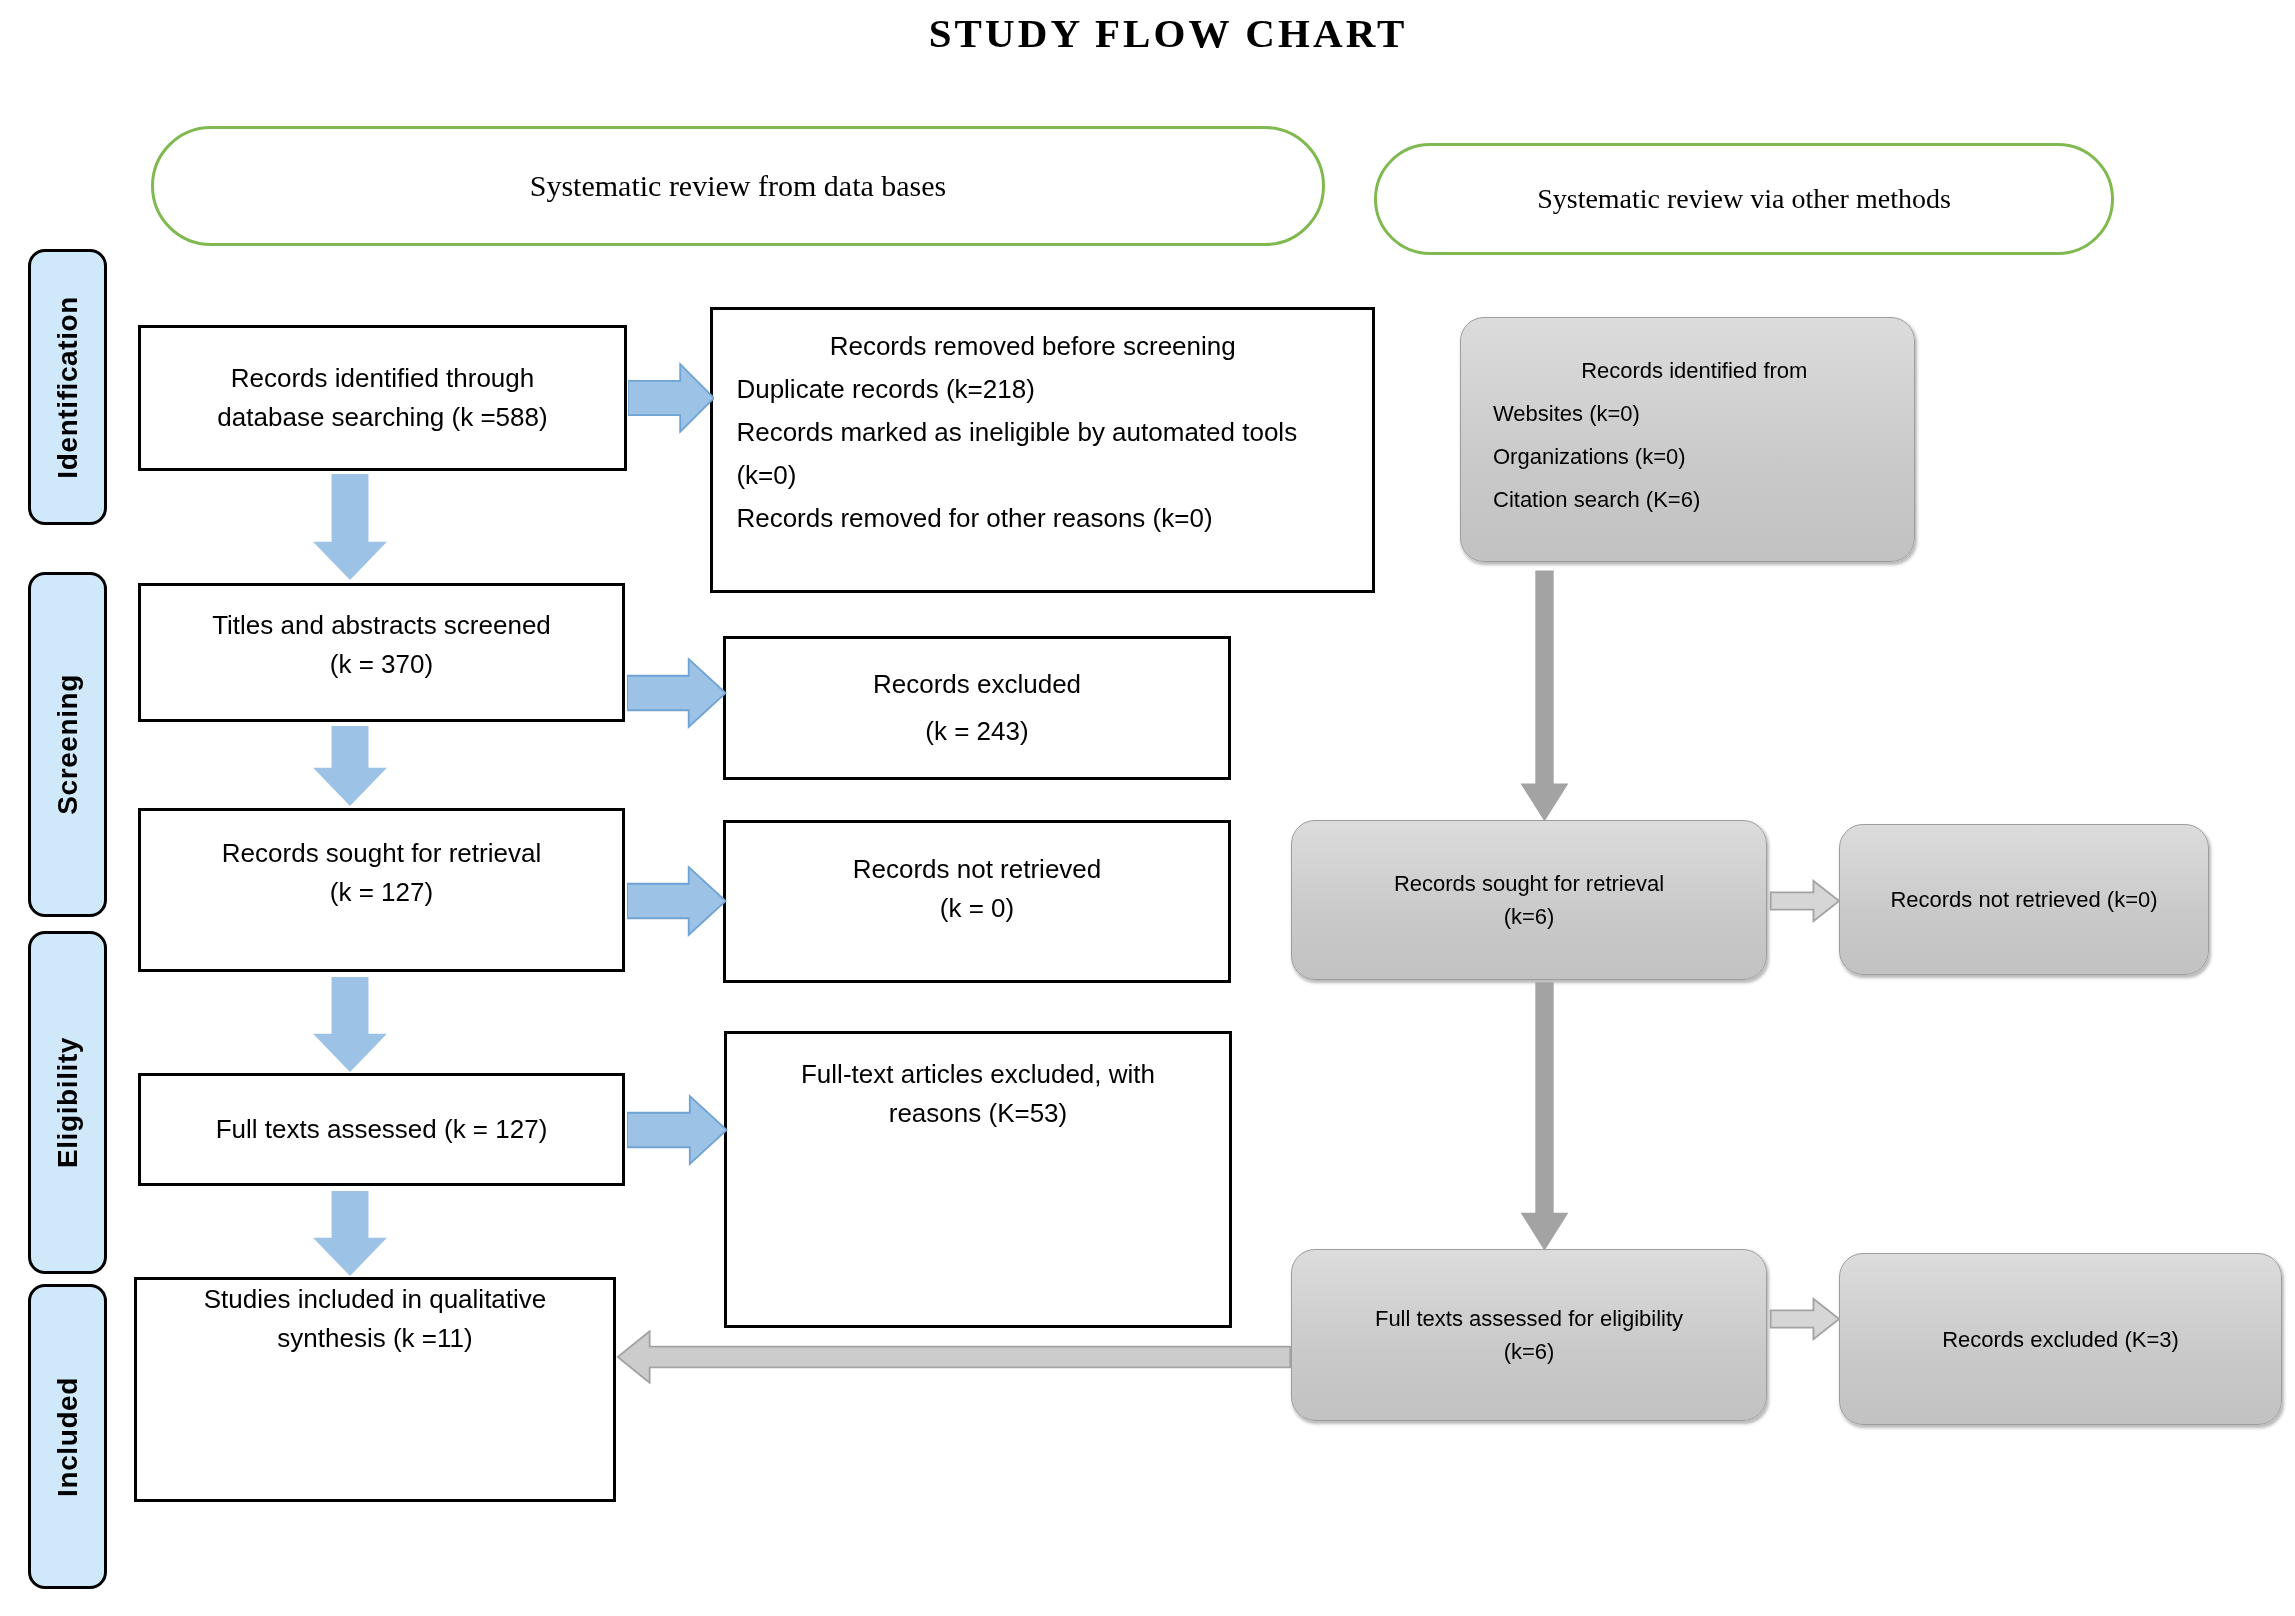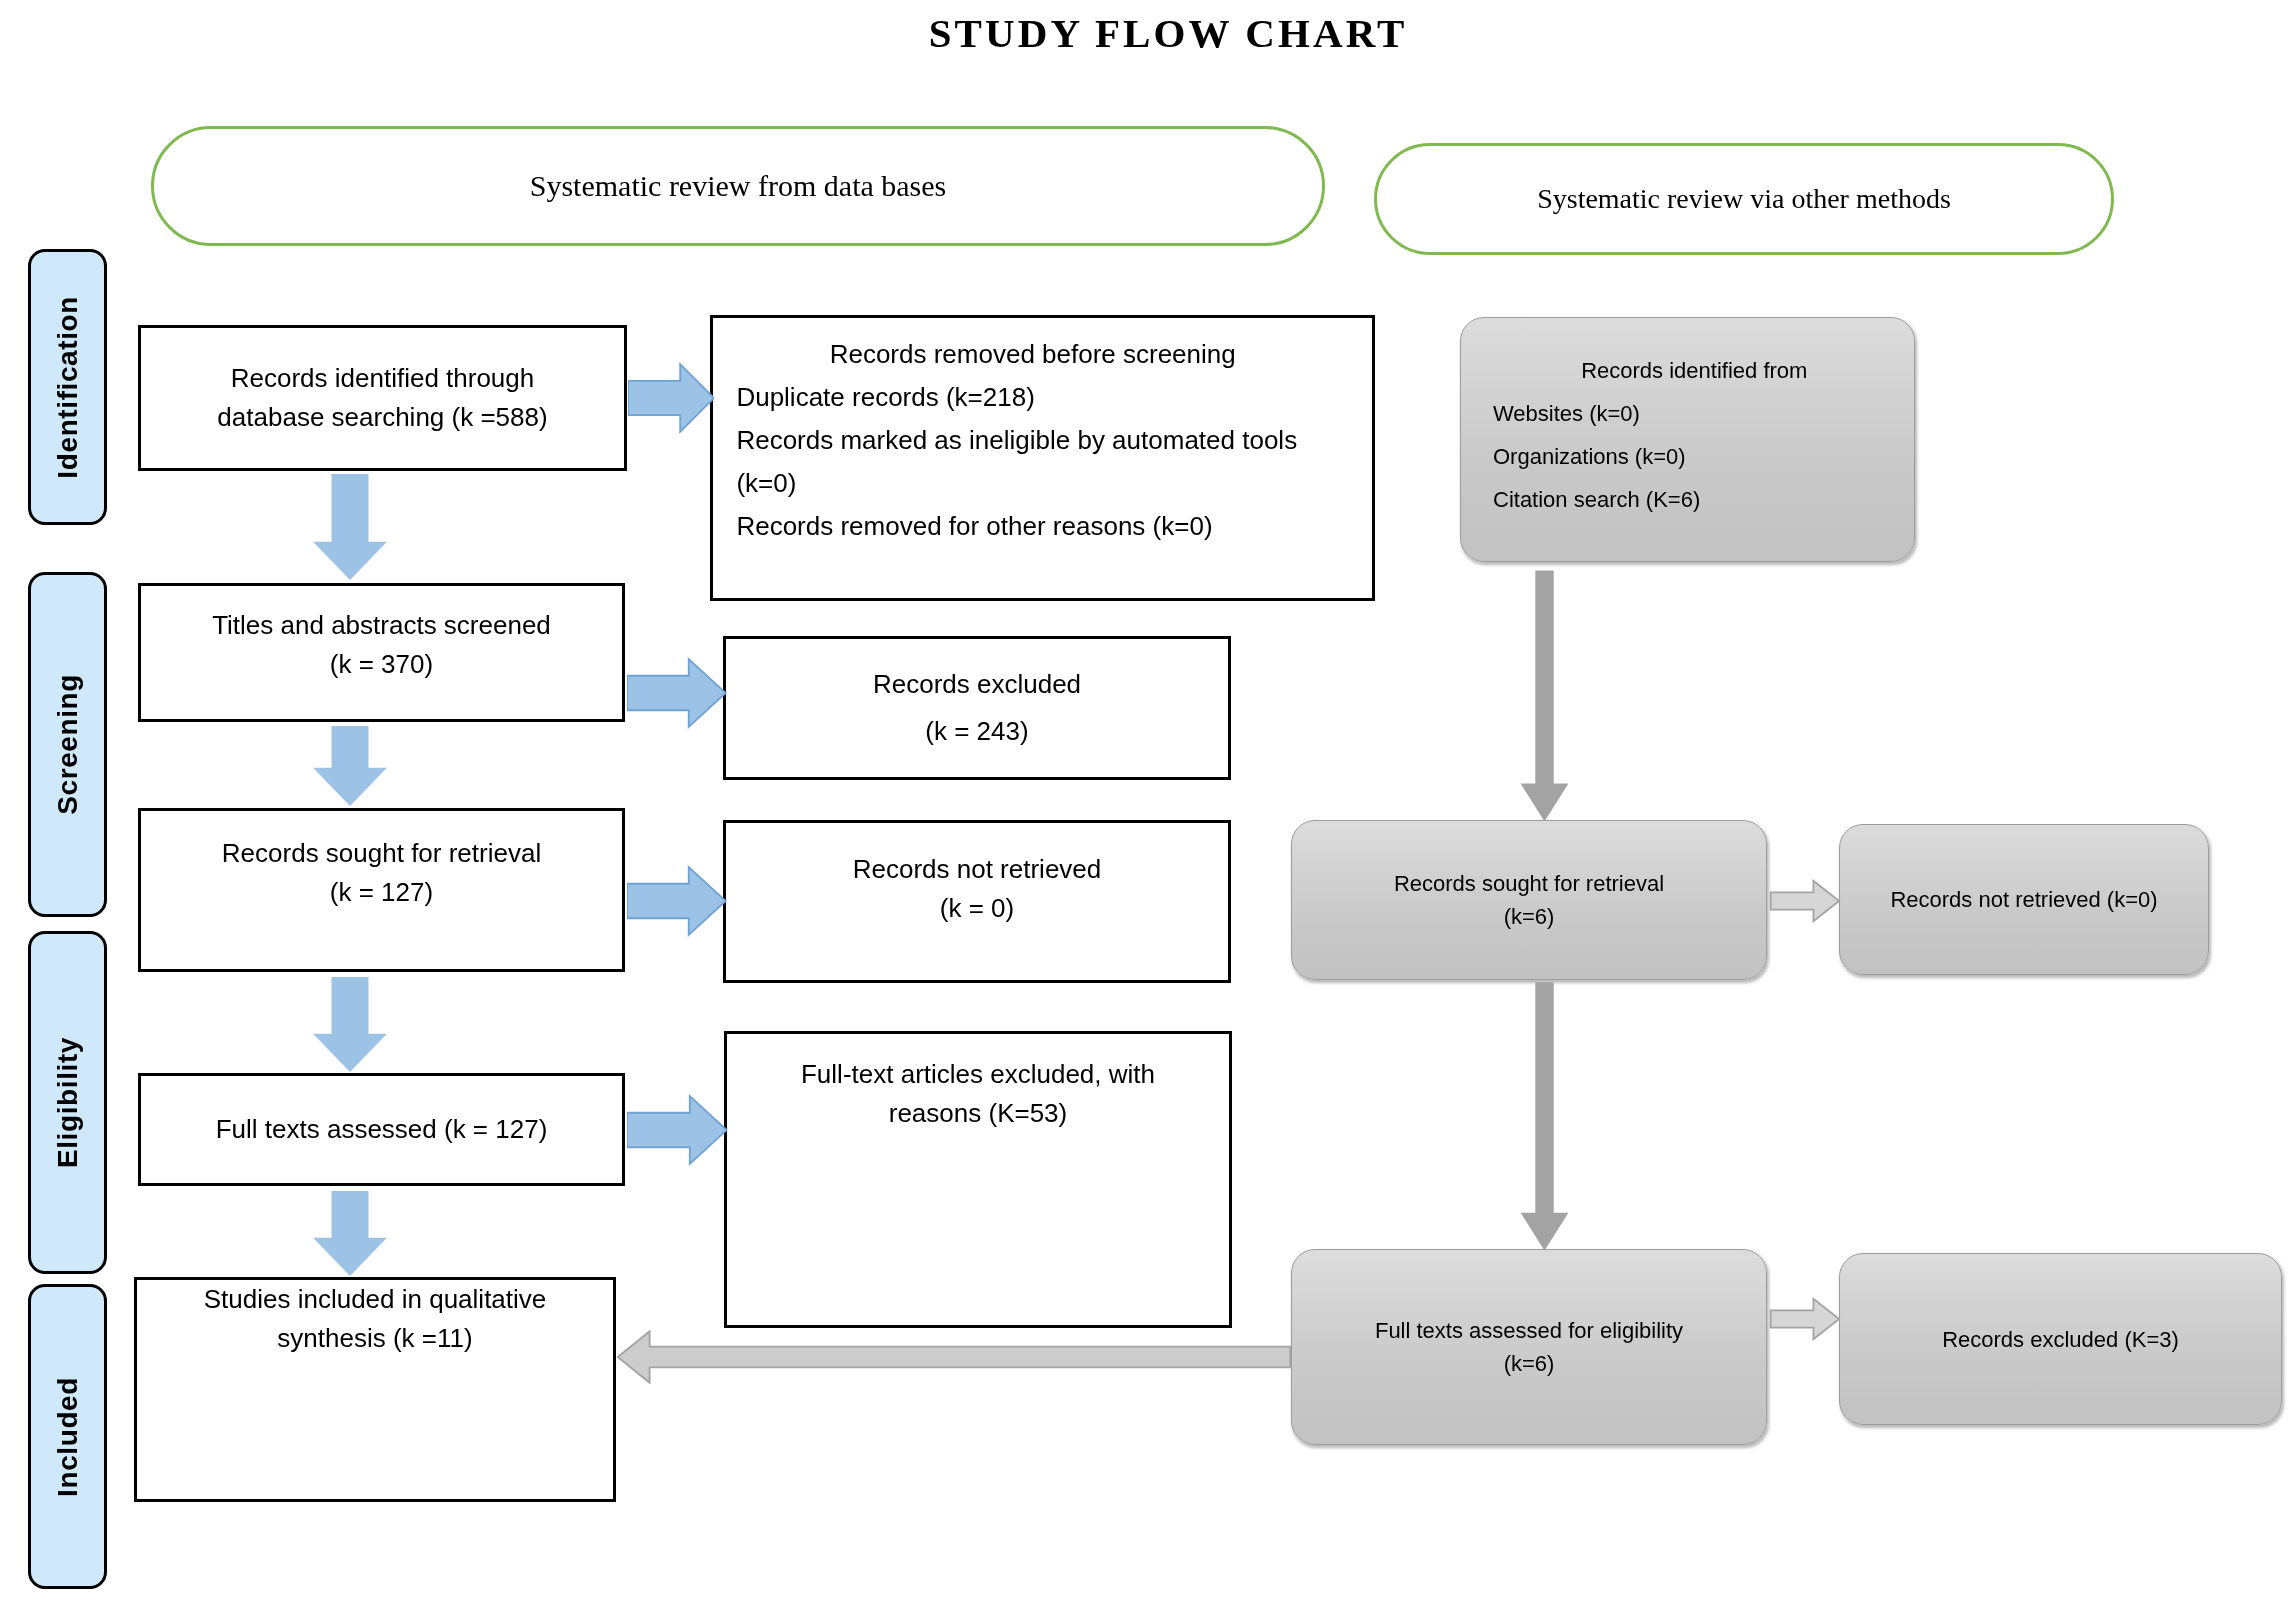--- a/index.html
+++ b/index.html
@@ -54,21 +54,21 @@
   </div>
   <div class="stage" style="top:1284px;height:299px;">
     <span class="vtxt">Included</span>
   </div>
 
   <div class="box vcenter" style="left:138px;top:325px;width:489px;height:146px;">
     <div>Records identified through</div>
     <div>database searching (k =588)</div>
   </div>
 
-  <div class="box" style="left:710px;top:315px;width:665px;height:286px;padding:14.8px 43px 0 23.4px;line-height:1.66;">
+  <div class="box" style="left:710px;top:307px;width:665px;height:286px;padding:14.8px 43px 0 23.4px;line-height:1.66;">
     <div>Records removed before screening</div>
     <div class="left-items">Duplicate records (k=218)</div>
     <div class="left-items">Records marked as ineligible by automated tools (k=0)</div>
     <div class="left-items">Records removed for other reasons (k=0)</div>
   </div>
 
   <div class="box" style="left:138px;top:583px;width:487px;height:139px;padding-top:19.7px;">
     <div>Titles and abstracts screened</div>
     <div>(k = 370)</div>
   </div>
@@ -111,21 +111,21 @@
 
   <div class="gbox vcenter" style="left:1291px;top:820px;width:476px;height:160px;">
     <div>Records sought for retrieval</div>
     <div>(k=6)</div>
   </div>
 
   <div class="gbox vcenter" style="left:1839px;top:824px;width:370px;height:151px;">
     <div>Records not retrieved (k=0)</div>
   </div>
 
-  <div class="gbox vcenter" style="left:1291px;top:1249px;width:476px;height:196px;">
+  <div class="gbox vcenter" style="left:1291px;top:1249px;width:476px;height:172px;">
     <div>Full texts assessed for eligibility</div>
     <div>(k=6)</div>
   </div>
 
   <div class="gbox vcenter" style="left:1839px;top:1253px;width:443px;height:172px;">
     <div>Records excluded (K=3)</div>
   </div>
 
   <svg class="arrow" style="left:628px;top:361px;" width="86" height="74" viewBox="0 0 140 120">
     <polygon points="0,32 85,32 85,5 140,60 85,115 85,88 0,88" fill="#9cc2e5" stroke="#6fa3d4" stroke-width="3"></polygon>

